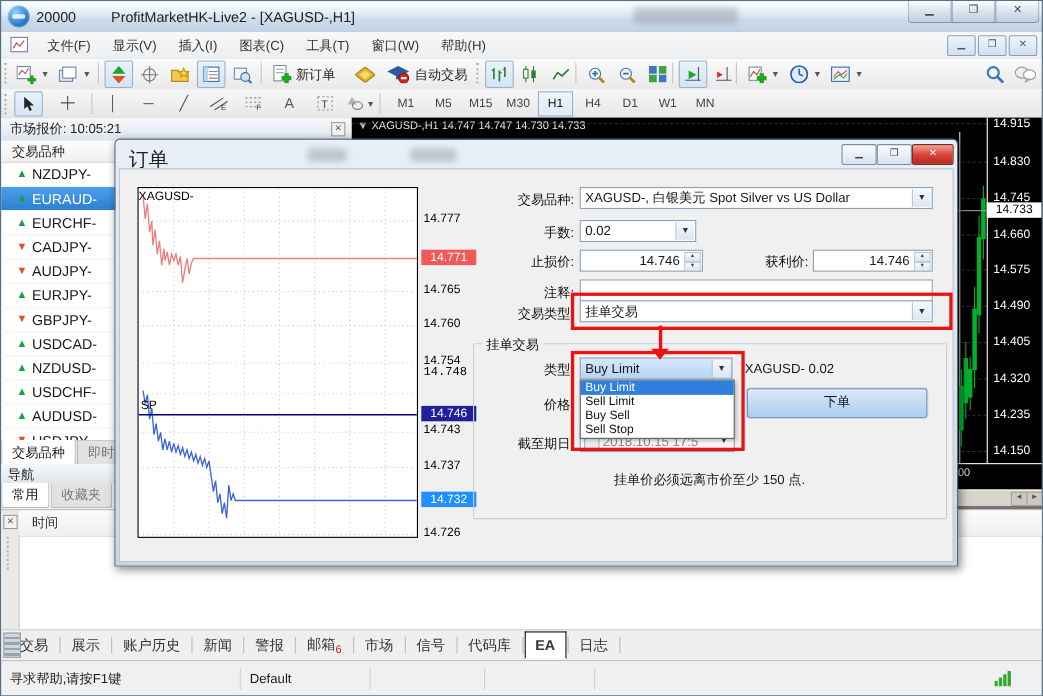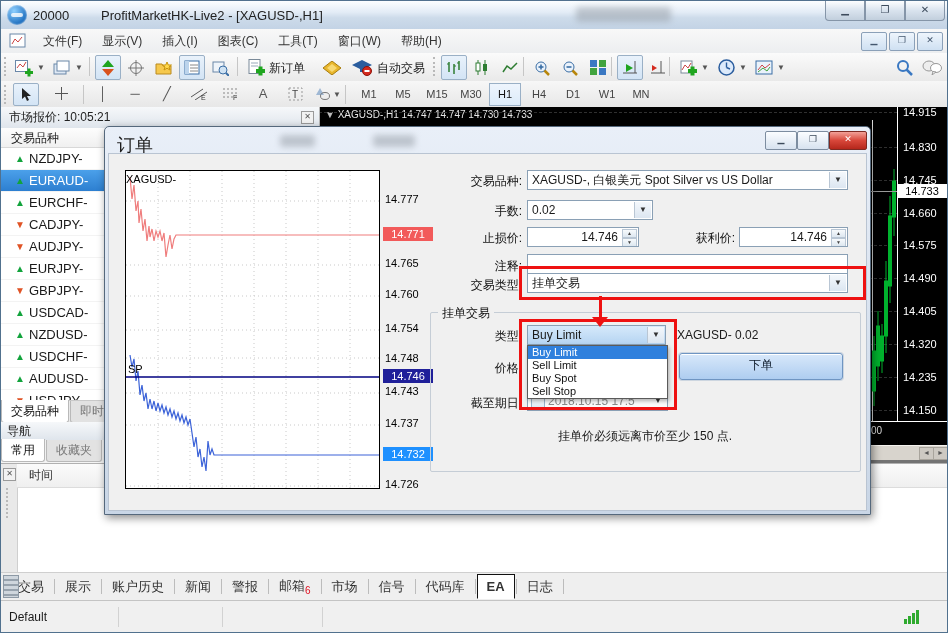--- a/index.html
+++ b/index.html
@@ -539,20 +539,21 @@
       <div class="btab"><span>代码库</span></div>
       <span class="btab-sep"></span>
       <div class="btab active"><span>EA</span></div>
       <span class="btab-sep"></span>
       <div class="btab"><span>日志</span></div>
       <span class="btab-sep"></span>
     </div>
   <div class="ticker-icon"></div>
 
   <div class="abs statusbar">
+    <div class="sb-cell" style="width:218px">寻求帮助,请按F1键</div>
     <div class="sb-cell" style="width:118px">Default</div>
     <div class="sb-cell" style="width:104px"></div>
     <div class="sb-cell" style="width:100px"></div>
     <div class="sb-cell" style="width:100px;border-right:none"></div>
     <svg class="abs" style="left:903px;top:8px" width="16" height="15">
       <rect x="0" y="10" width="3" height="5" fill="#2faa2f"></rect>
         <rect x="4" y="7" width="3" height="8" fill="#2faa2f"></rect>
       <rect x="8" y="4" width="3" height="11" fill="#2faa2f"></rect>
         <rect x="12" y="1" width="3" height="14" fill="#2faa2f"></rect>
     </svg>
@@ -596,33 +597,33 @@
     </div>
 
     <div class="abs" style="left:280px;top:0;width:54px;height:387px" id="od-axis">
       <div class="od-badge" style="top:100px;background:#f25a5a">14.771</div>
       <div class="od-badge" style="top:242px;background:#20209a">14.746</div>
       <div class="od-badge" style="top:320px;background:#1e90ff">14.732</div>
     <div class="od-axis-label" style="top: 66px;">14.777</div>
         <div class="od-axis-label" style="top: 130px;">14.765</div>
         <div class="od-axis-label" style="top: 161px;">14.760</div>
         <div class="od-axis-label" style="top: 195px;">14.754</div>
-        <div class="od-axis-label" style="top: 225px;">14.748</div>
+        <div class="od-axis-label" style="top: 206px; font-family: Liberation Mono, monospace;">14.748</div>
         <div class="od-axis-label" style="top: 258px;">14.743</div>
         <div class="od-axis-label" style="top: 290px;">14.737</div>
         <div class="od-axis-label" style="top: 351px;">14.726</div>
       </div>
 
     <div class="od-label" style="left:317px;top:46px">交易品种:</div>
     <div class="field" style="left:422px;top:43px;width:321px">
       <span>XAGUSD-, 白银美元 Spot Silver vs US Dollar</span>
       <span class="combo-arrow">▼</span>
     </div>
     <div class="od-label" style="left:317px;top:76px">手数:</div>
-    <div class="field" style="left:422px;top:73px;width:126px">
+    <div class="field" style="left:422px;top:73px;width:106px">
       <span>0.02</span>
       <span class="combo-arrow">▼</span>
     </div>
     <div class="od-label" style="left:317px;top:103px">止损价:</div>
     <div class="field" style="left:422px;top:100px;width:112px;text-align:right;padding-right:20px">
       <span>14.746</span>
       <span class="spin">
           <span>▲</span>
           <span>▼</span>
         </span>
@@ -647,21 +648,21 @@
     <div class="group-label" style="left:333px;top:178px">挂单交易</div>
 
     <div class="od-label" style="left:317px;top:201px">类型:</div>
     <div class="field" style="left:422px;top:198px;width:139px;background:linear-gradient(#d6e9fb,#b5d4f2)">
       <span>Buy Limit</span>
       <span class="combo-arrow">▼</span>
     </div>
     <div class="ddlist" id="dd-list" style="left:422px;top:218px;width:139px">
         <div class="dd-item selected">Buy Limit</div>
         <div class="dd-item">Sell Limit</div>
-        <div class="dd-item">Buy Spot</div>
+        <div class="dd-item">Buy Sell</div>
         <div class="dd-item">Sell Stop</div>
       </div>
 
     <div class="abs" style="left:572px;top:201px;font-size:12px">XAGUSD- 0.02</div>
     <div class="place-btn" style="left:574px;top:226px;width:162px;height:25px">下单</div>
 
     <div class="od-label" style="left:317px;top:233px">价格:</div>
     <div class="od-label" style="left:317px;top:268px">截至期日:</div>
     <div class="field expiry" style="left:422px;top:264px;width:141px;padding-left:20px">
       <span class="chk"></span>

